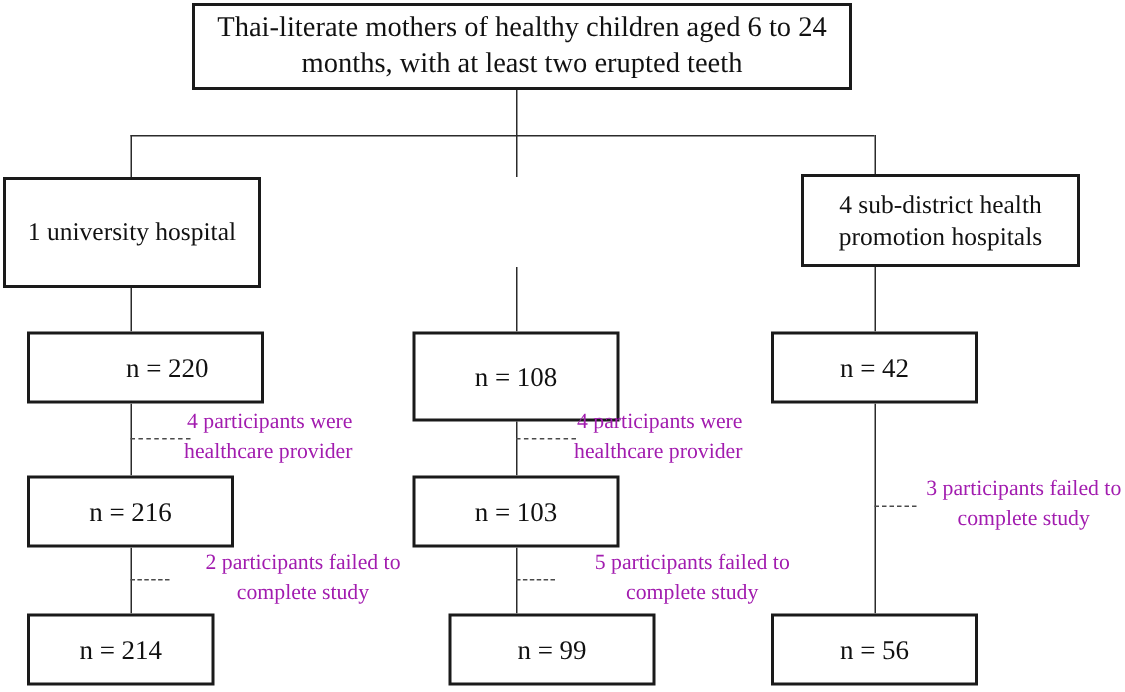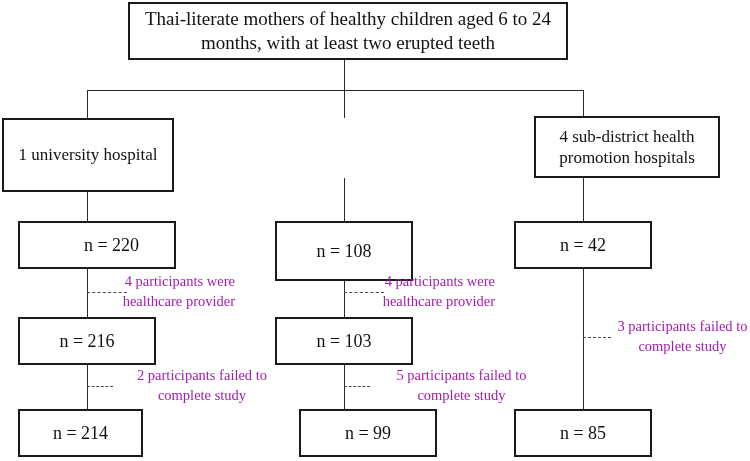--- a/index.html
+++ b/index.html
@@ -140,16 +140,16 @@
   <div class="box box-n" style="left:514px; top:221px; width:138px; height:48px;">
     <span>n = 42</span>
   </div>
 
   <div class="vline" style="left:583px; top:269px; height:140px;"></div>
   <div class="dashline" style="left:583px; top:337px; width:28px;"></div>
   <div class="note left-align" style="left:615px; top:317px; width:135px;">3 participants failed to
 complete study</div>
 
   <div class="box box-n" style="left:514px; top:409px; width:138px; height:48px;">
-    <span>n = 85</span>
+    <span>n = 56</span>
   </div>
 
 </div>
 
 </body></html>

